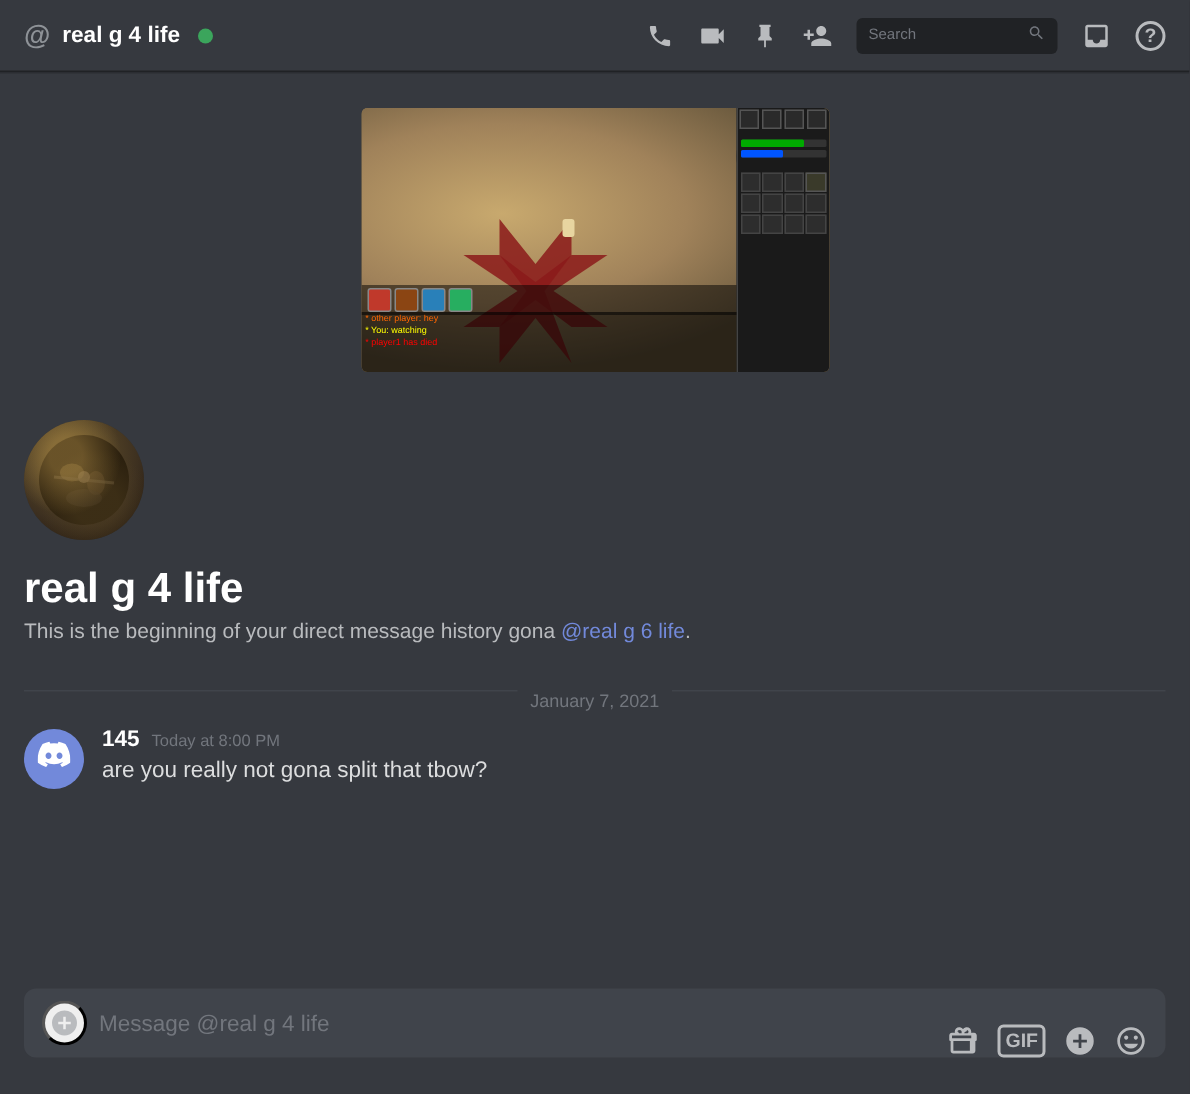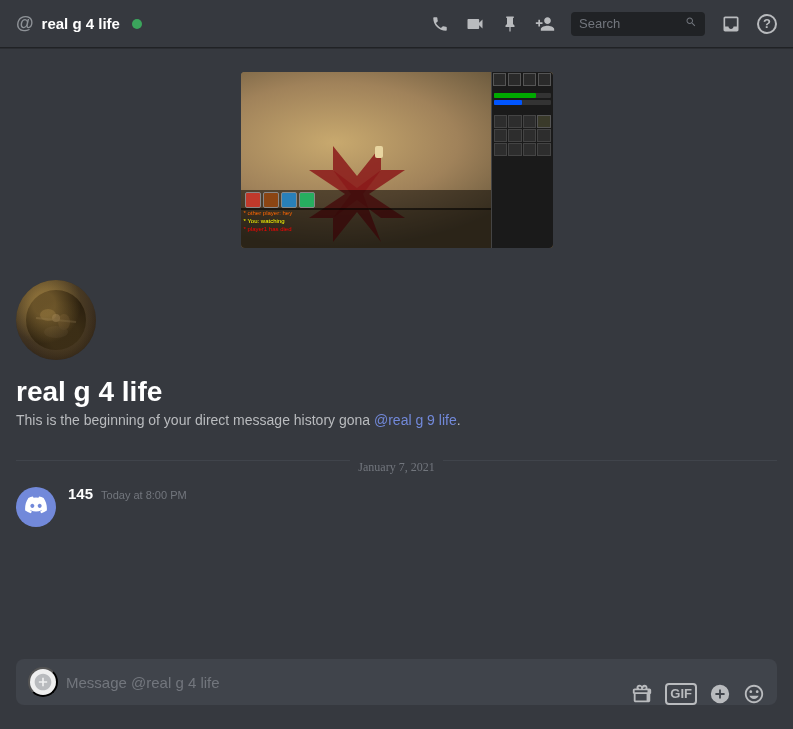--- a/index.html
+++ b/index.html
@@ -70,21 +70,21 @@
       padding: 4px 8px;
       gap: 6px;
       width: 134px;
       height: 24px;
     }
     .search-box input {
       background: none;
       border: none;
       outline: none;
       color: #b9bbbe;
-      font-size: 13px;
+      font-size: 10px;
       width: 100%;
     }
     .search-box input::placeholder { color: #72767d; }
     .search-icon-small { color: #72767d; font-size: 13px; }
 
     
     .main {
       flex: 1;
       display: flex;
       flex-direction: column;
@@ -213,21 +213,20 @@
     .dm-description .mention {
       color: #7289da;
       cursor: pointer;
     }
 
     
     .date-divider {
       display: flex;
       padding: 8px 16px;
       gap: 8px;
-      font-family: Liberation Serif, serif;
     }
     .date-divider-line {
       flex: 1;
       height: 1px;
       background: #40444b;
     }
     .date-divider-text {
       font-size: 12px;
       color: #72767d;
       white-space: nowrap;
@@ -465,21 +464,21 @@
             <ellipse cx="22" cy="25" rx="8" ry="6" fill="#5c4a28" opacity="0.8"></ellipse>
             <ellipse cx="38" cy="32" rx="6" ry="8" fill="#4a3820" opacity="0.7"></ellipse>
             <circle cx="30" cy="28" r="4" fill="#8B7355" opacity="0.6"></circle>
             <line x1="10" y1="28" x2="50" y2="32" stroke="#6B5A3E" stroke-width="2" opacity="0.5"></line>
             <ellipse cx="30" cy="42" rx="12" ry="6" fill="#3d3020" opacity="0.6"></ellipse>
           </svg>
         </div>
       </div>
       <div class="dm-username">real g 4 life</div>
       <div class="dm-description">
-        <span>This is the beginning of your direct message history gona </span><span class="mention">@real g 9 life</span><span>.</span>
+        <span>This is the beginning of your direct message history gona </span><span class="mention">@real g 6 life</span><span>.</span>
       </div>
     </div>
 
     <div class="date-divider">
       <div class="date-divider-line"></div>
       <span class="date-divider-text">January 7, 2021</span>
       <div class="date-divider-line"></div>
     </div>
 
     <div class="message">
@@ -488,20 +487,21 @@
           <svg width="22" height="22" viewBox="0 0 71 55" fill="white">
             <path d="M60.1 4.9A58.5 58.5 0 0045.6 0a.2.2 0 00-.2.1 40.7 40.7 0 00-1.8 3.7 54 54 0 00-16.2 0A37.5 37.5 0 0025.6.1a.2.2 0 00-.2-.1 58.4 58.4 0 00-14.5 4.9.2.2 0 000 .1C1.7 18.7-.6 32.1.6 45.3a.2.2 0 00.1.1 58.8 58.8 0 0017.7 8.9.2.2 0 00.2 0 42 42 0 003.6-5.9.2.2 0 00-.1-.3 38.7 38.7 0 01-5.5-2.6.2.2 0 010-.3l1.1-.9a.2.2 0 01.2 0c11.5 5.3 24 5.3 35.4 0a.2.2 0 01.2 0l1.1.9a.2.2 0 010 .3 36 36 0 01-5.5 2.6.2.2 0 00-.1.3 47.1 47.1 0 003.6 5.9.2.2 0 00.2 0A58.7 58.7 0 0070.3 45.4a.2.2 0 00.1-.1c1.5-15.4-2.5-28.7-10.3-40.4a.2.2 0 000-.1zM23.7 37.3c-3.5 0-6.4-3.2-6.4-7.1s2.8-7.1 6.4-7.1c3.6 0 6.5 3.2 6.4 7.1 0 3.9-2.8 7.1-6.4 7.1zm23.7 0c-3.5 0-6.4-3.2-6.4-7.1s2.8-7.1 6.4-7.1c3.6 0 6.5 3.2 6.4 7.1 0 3.9-2.8 7.1-6.4 7.1z"></path>
           </svg>
         </span>
       </div>
       <div class="msg-content">
         <div class="msg-header">
           <span class="msg-username">145</span>
           <span class="msg-timestamp">Today at 8:00 PM</span>
         </div>
+        <div class="msg-text">are you really not gona split that tbow?</div>
       </div>
     </div>
 
   </div>
 
   <div class="input-area">
     <div class="input-box">
       <button class="input-add-btn">
         <svg width="20" height="20" viewBox="0 0 24 24" fill="currentColor">
           <path d="M12 2C6.48 2 2 6.48 2 12s4.48 10 10 10 10-4.48 10-10S17.52 2 12 2zm5 11h-4v4h-2v-4H7v-2h4V7h2v4h4v2z"></path>

